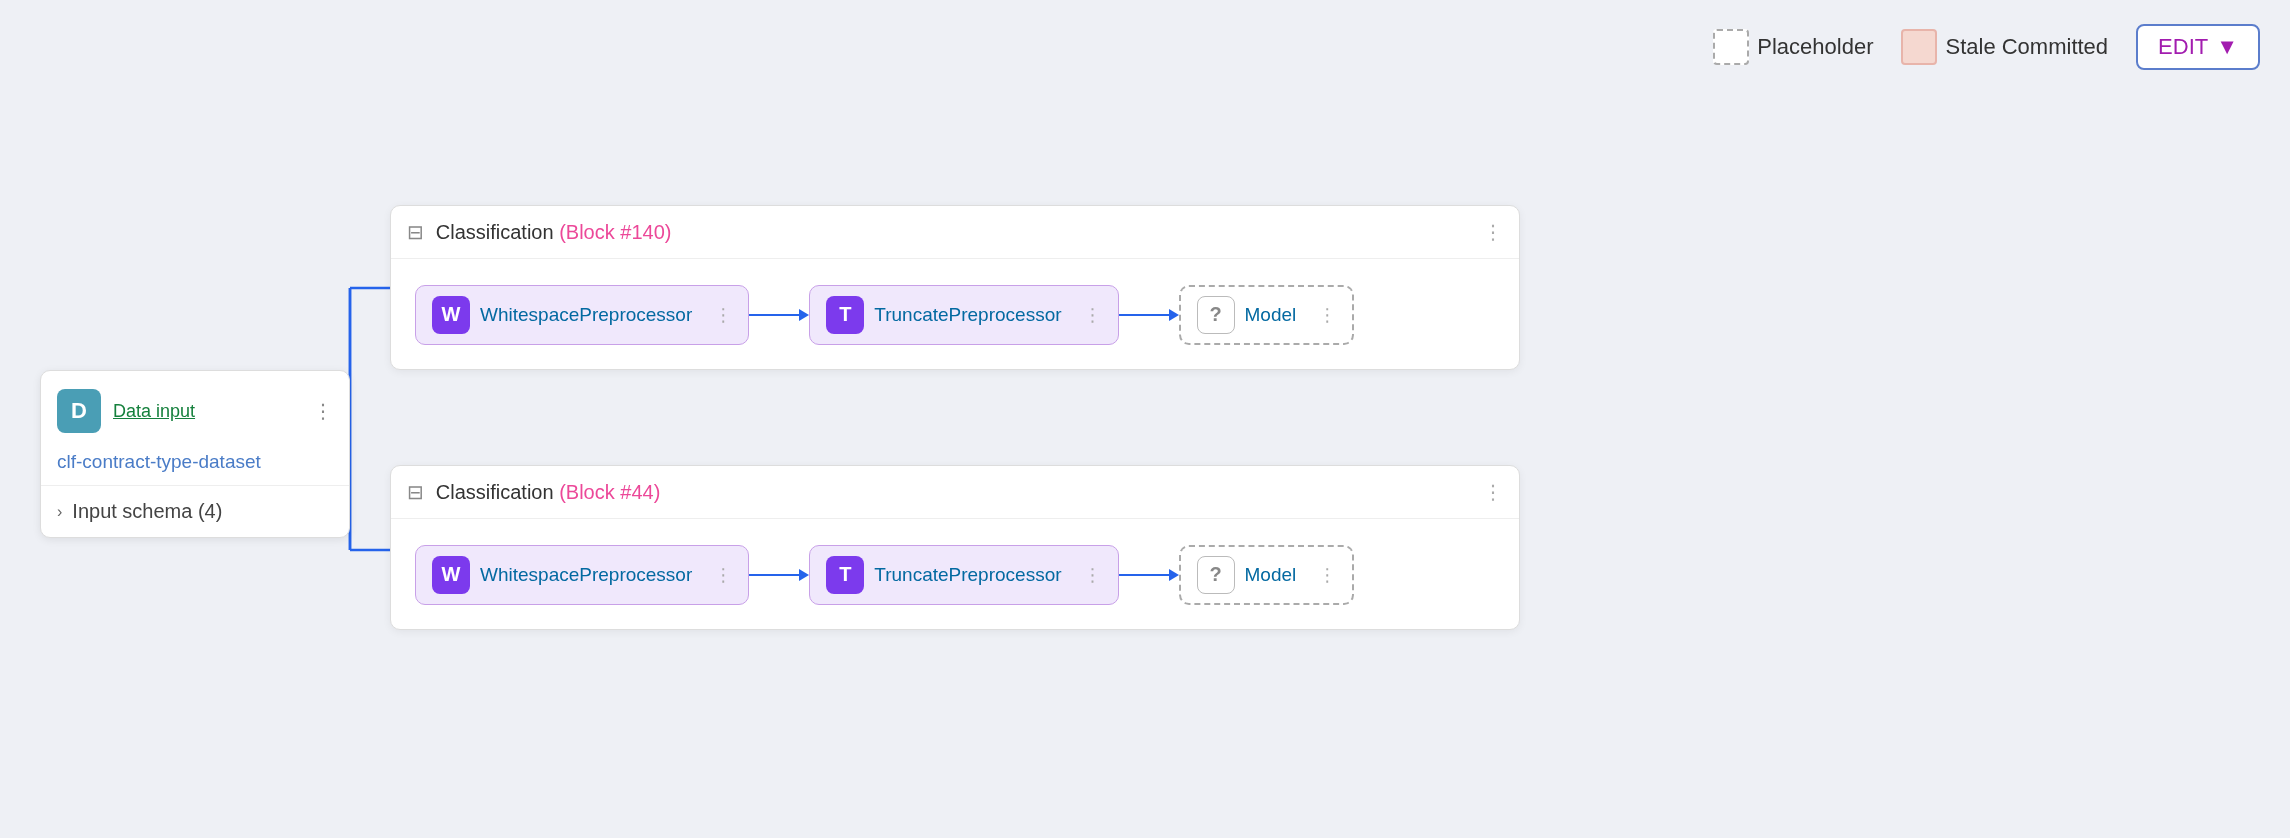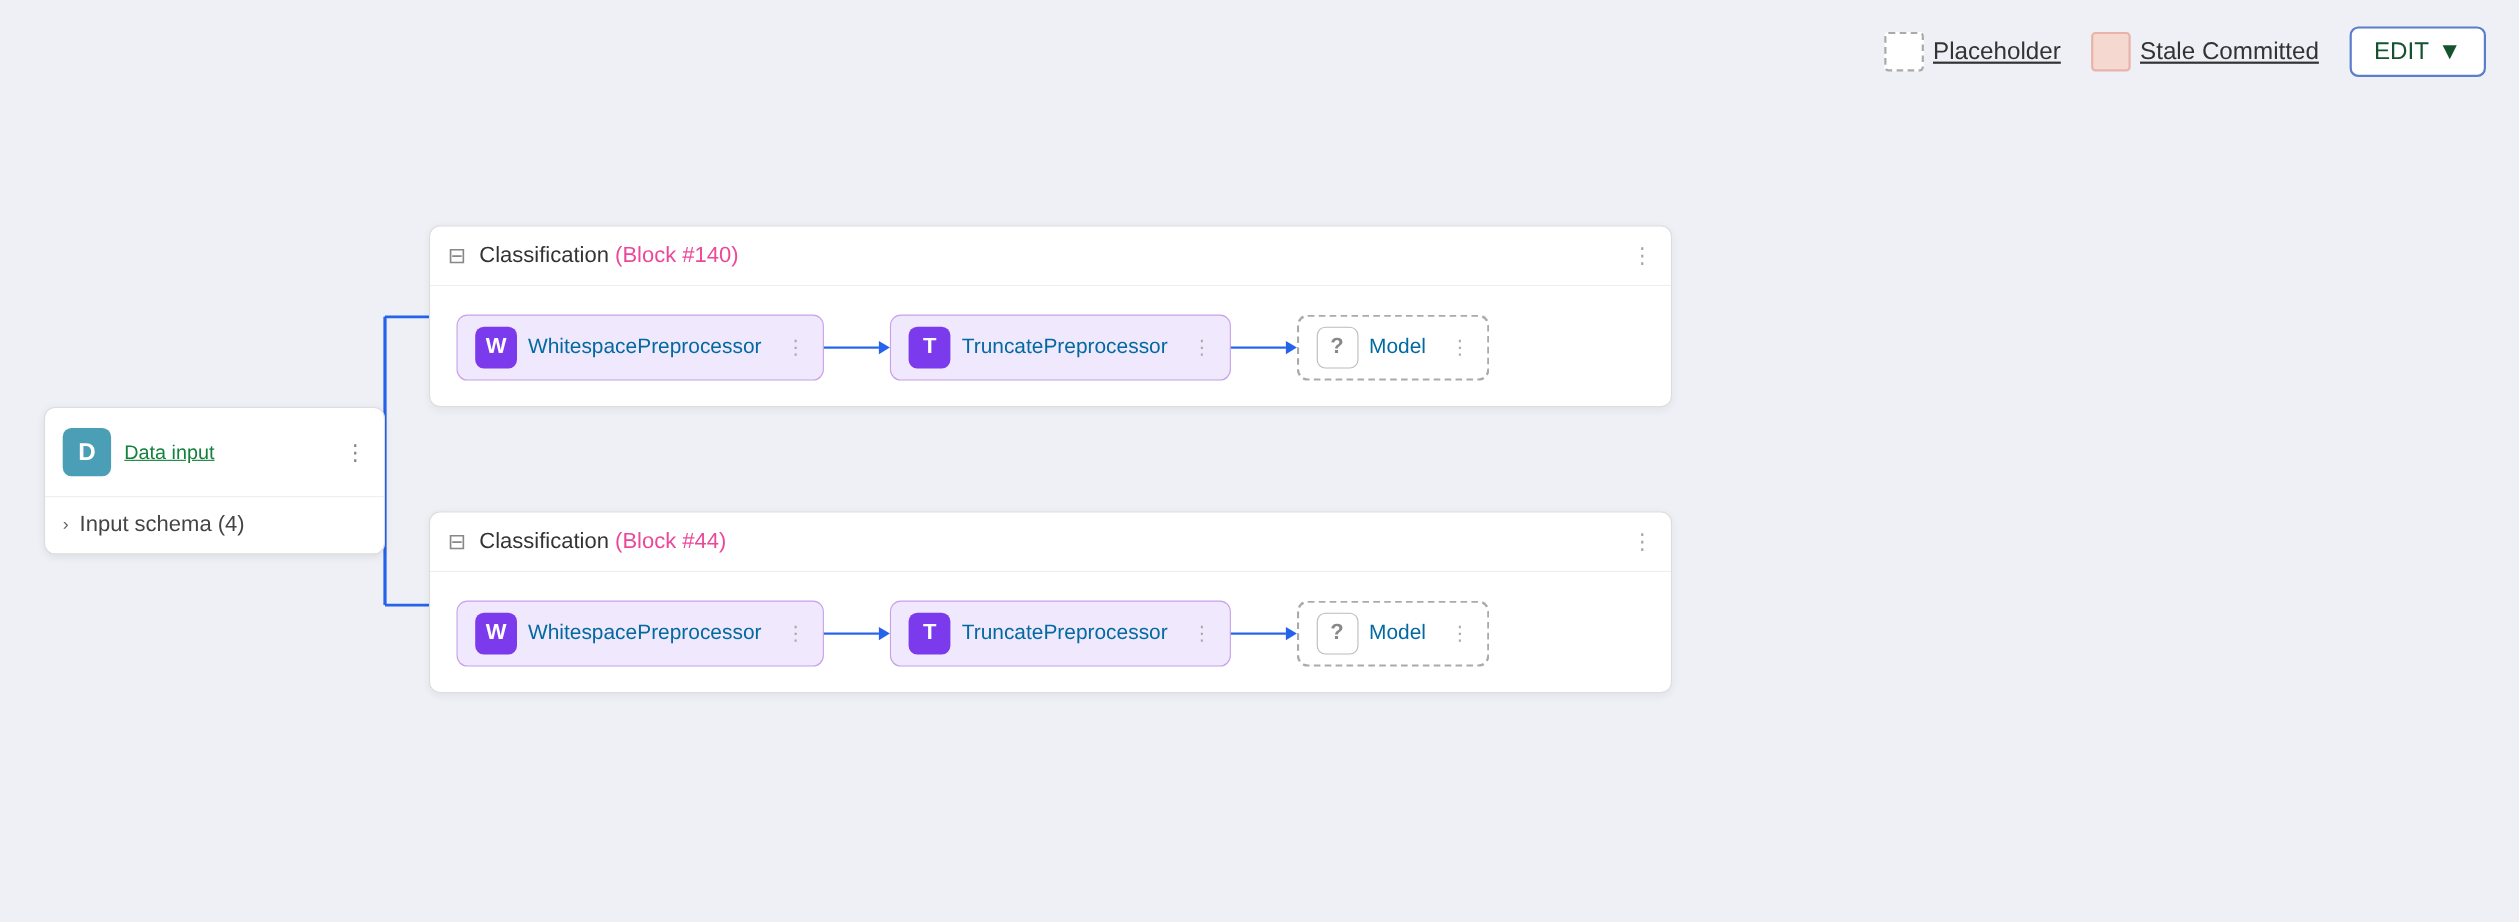--- a/index.html
+++ b/index.html
@@ -21,21 +21,20 @@
       align-items: center;
       gap: 28px;
     }
 
     .legend-item {
       display: flex;
       align-items: center;
       gap: 8px;
       font-size: 22px;
       color: #333;
-      text-decoration: underline;
     }
 
     .legend-placeholder-box {
       width: 36px;
       height: 36px;
       border: 2px dashed #aaa;
       border-radius: 4px;
       background: white;
     }
 
@@ -54,21 +53,21 @@
       border-radius: 4px;
       background: #f5d8d0;
     }
 
     .edit-btn {
       border: 2px solid #5b7dcc;
       border-radius: 8px;
       background: white;
       padding: 8px 20px;
       font-size: 22px;
-      color: #14532d;
+      color: #a21caf;
       cursor: pointer;
       display: flex;
       align-items: center;
       gap: 8px;
     }
 
     
     .canvas {
       position: absolute;
       top: 100px;
@@ -327,20 +326,21 @@
   </svg>
 
   <div class="data-input-node">
     <div class="data-input-header">
       <div class="node-icon-d">
         <span>D</span>
       </div>
       <span class="data-input-title">Data input</span>
       <span class="menu-dots">⋮</span>
     </div>
+    <div class="data-input-link">clf-contract-type-dataset</div>
     <div class="data-input-divider"></div>
     <div class="input-schema-row">
       <span class="chevron-icon">›</span>
       <span>Input schema (4)</span>
     </div>
   </div>
 
   <div class="classification-block block-1">
     <div class="block-header">
       <span class="block-icon">⊟</span>

